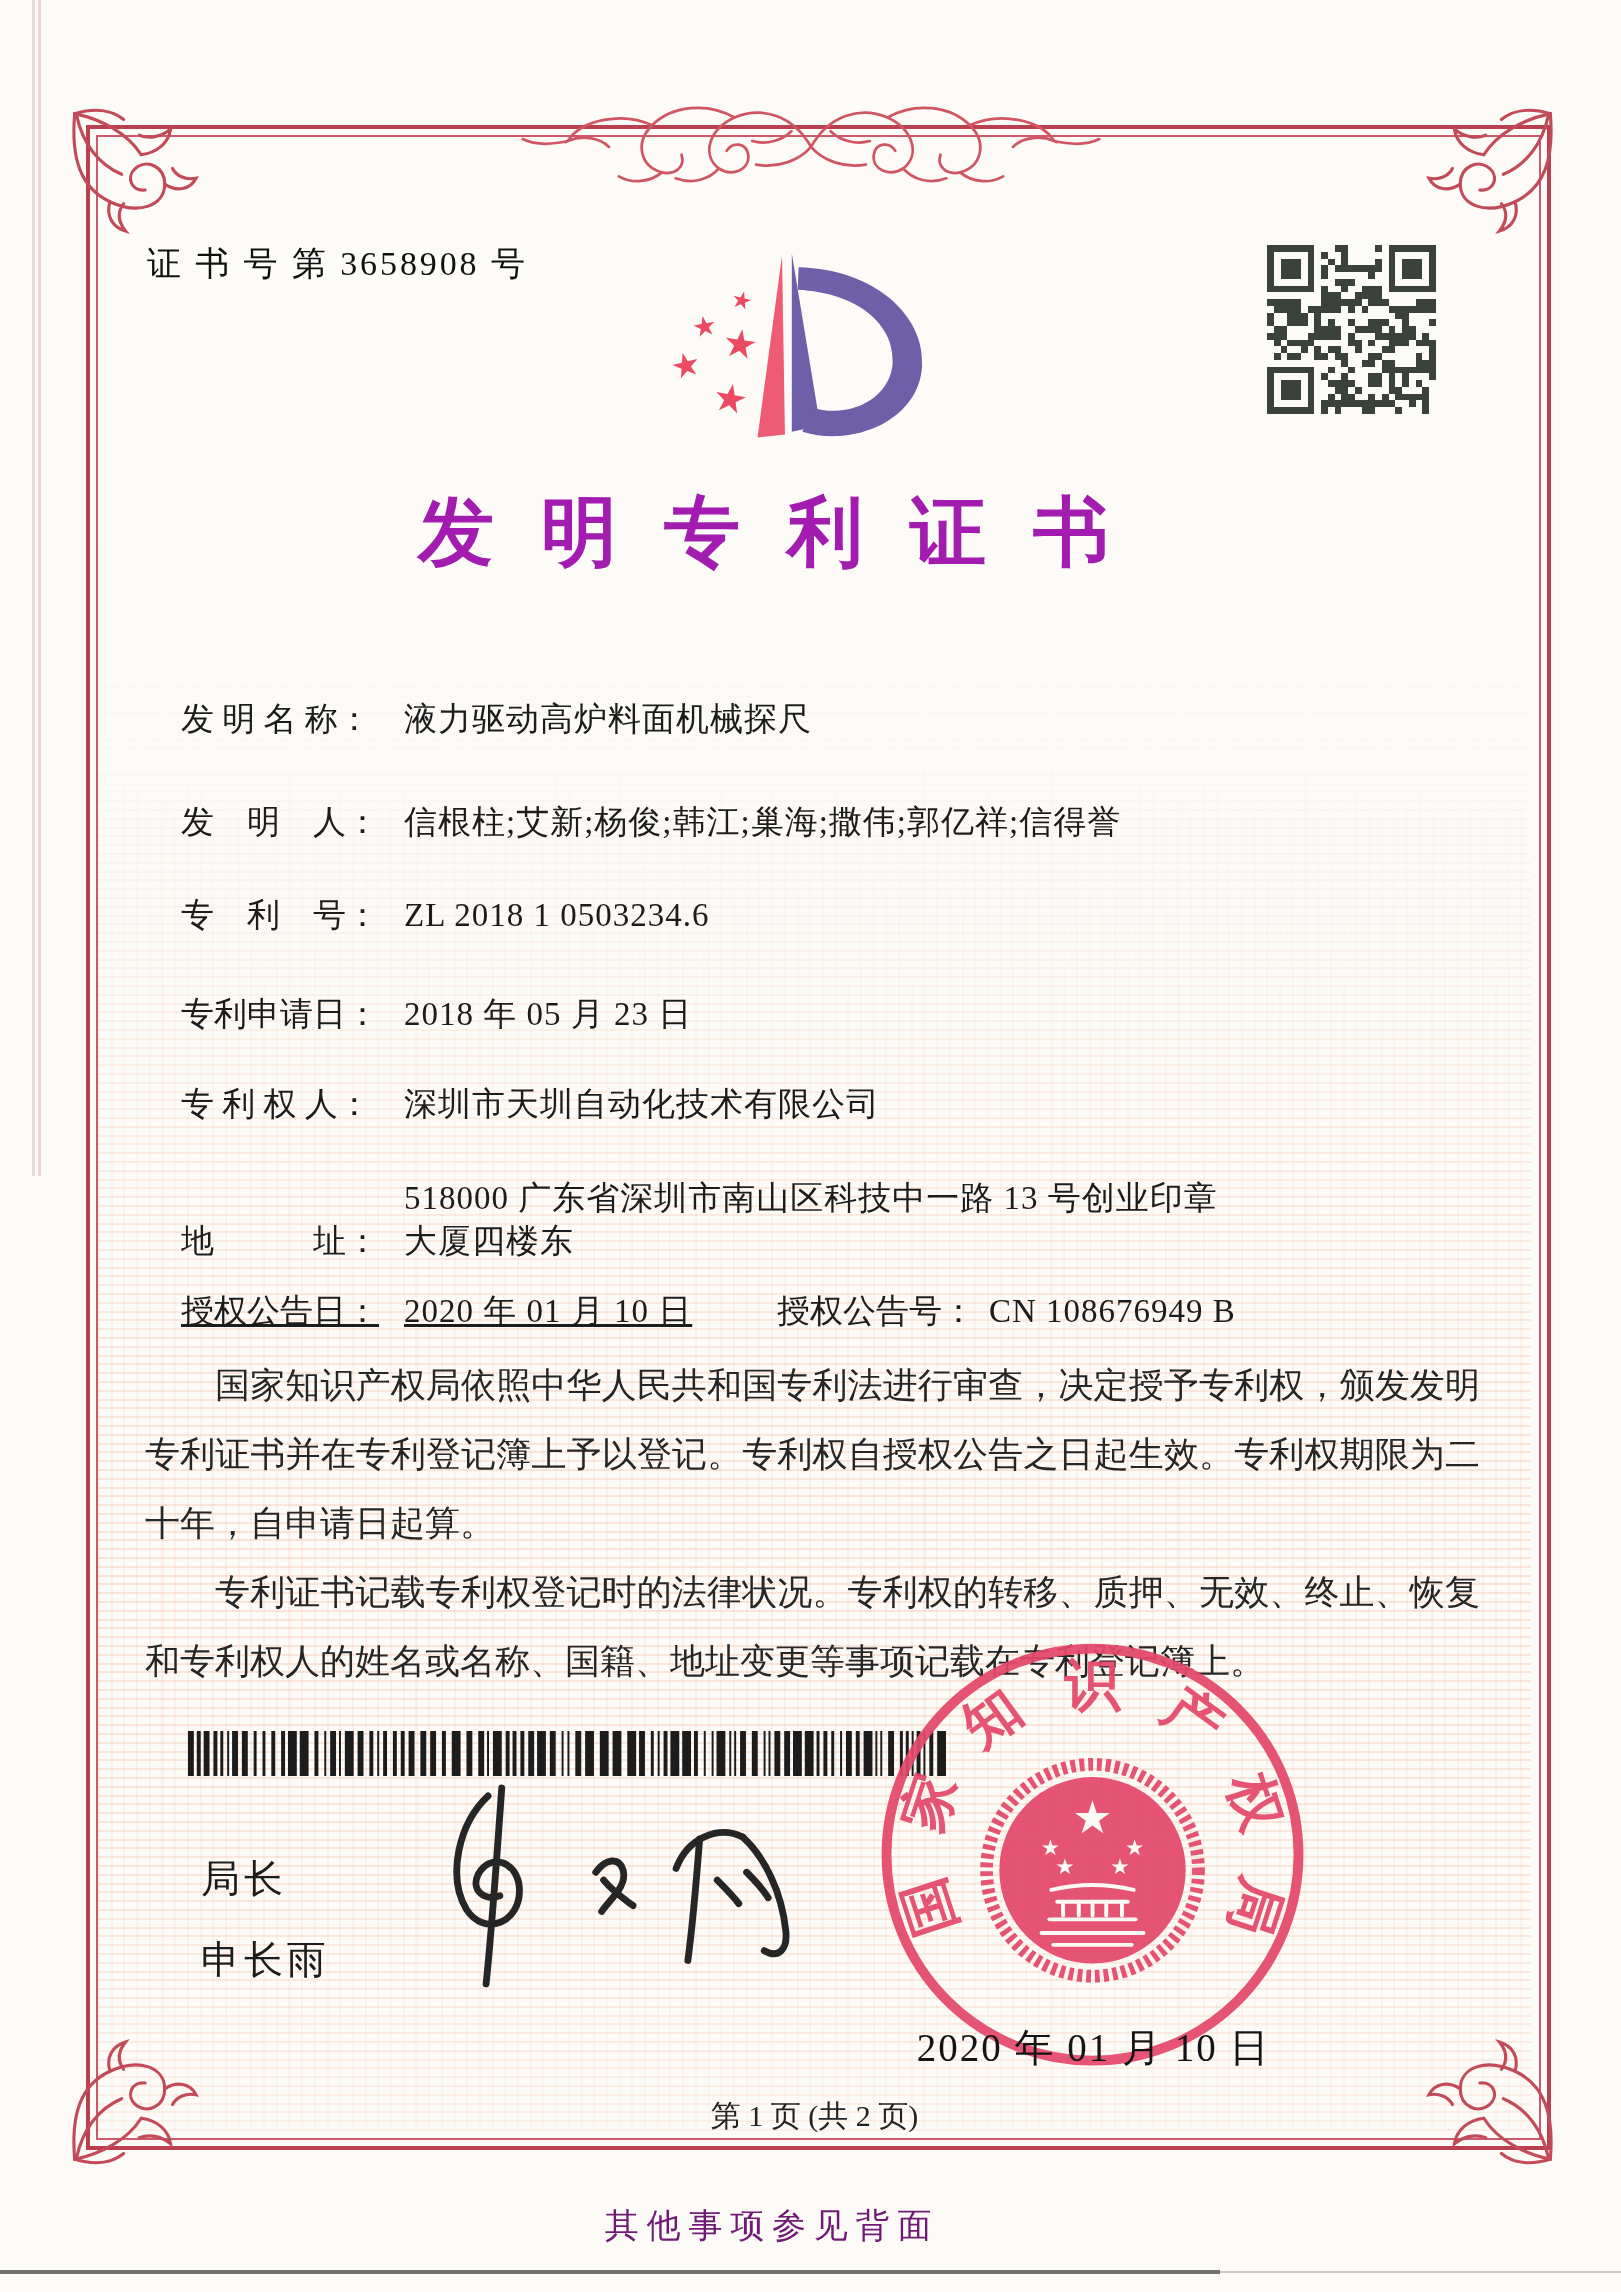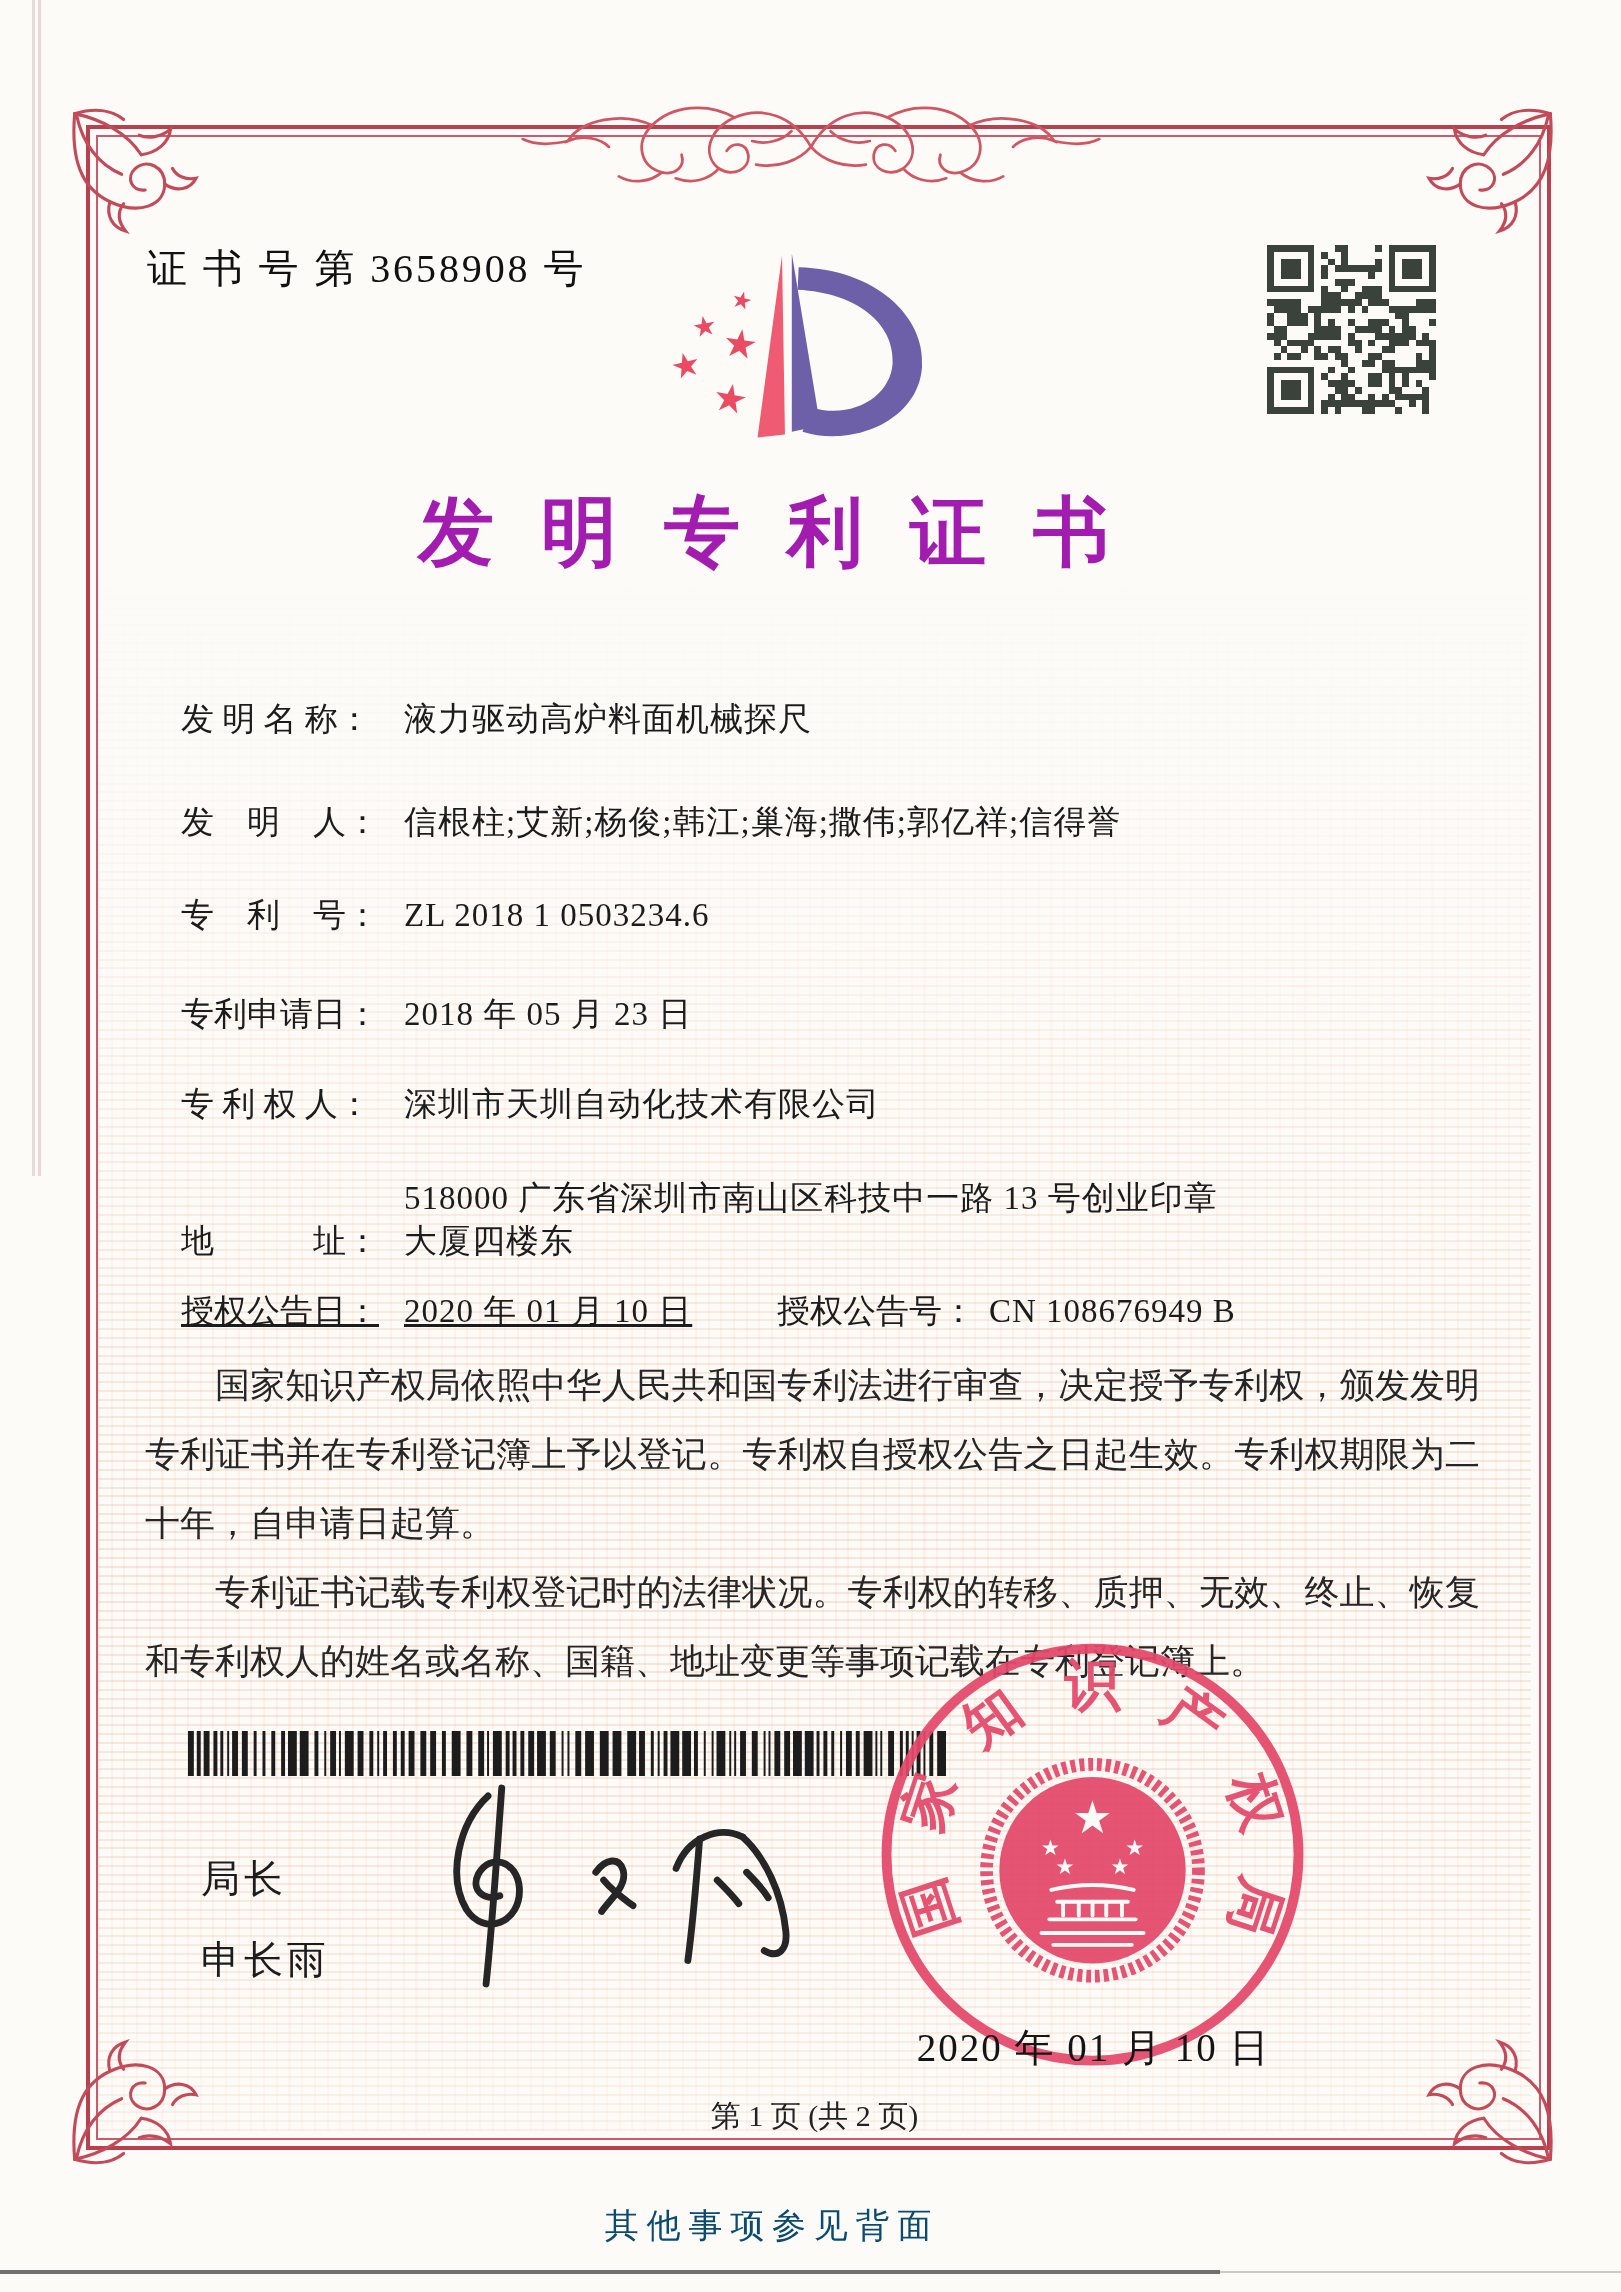--- a/index.html
+++ b/index.html
@@ -26,21 +26,21 @@
       repeating-linear-gradient(90deg, rgba(240,164,128,.14) 0 2px, transparent 2px 12.7px);
   }
   .texture-fade{position:absolute;left:98px;top:137px;width:1433px;height:1994px;
     background:linear-gradient(180deg,
       rgba(252,251,248,1) 0%, rgba(252,251,248,1) 20%,
       rgba(252,251,248,.85) 32%, rgba(252,251,248,.55) 45%,
       rgba(252,251,248,.28) 60%, rgba(252,251,248,.12) 72%,
       rgba(252,251,248,.25) 88%, rgba(252,251,248,.55) 100%);
   }
 
-  .cert-no{position:absolute;left:147px;top:241px;font-size:40px;letter-spacing:2.9px;color:#111;}
+  .cert-no{position:absolute;left:147px;top:241px;font-size:34px;letter-spacing:2.9px;color:#111;}
 
   .logo{position:absolute;left:642px;top:218px;width:328px;height:253px;}
   .qr{position:absolute;left:1267px;top:245px;width:169px;height:169px;}
 
   .title{position:absolute;left:50%;top:482px;transform:translateX(calc(-50% - 23.5px));
     font-size:76px;font-weight:700;letter-spacing:47px;color:#a21caf;white-space:nowrap;}
 
   .fields{position:absolute;left:181px;top:698px;width:1304px;font-size:33px;line-height:43px;}
   .field-row{display:flex;align-items:flex-end;}
   .flabel{flex:0 0 223px;white-space:nowrap;}
@@ -65,21 +65,21 @@
   .officer-title{position:absolute;left:201px;top:1852px;font-size:39px;letter-spacing:3.9px;}
   .officer-name{position:absolute;left:201px;top:1933px;font-size:39px;letter-spacing:3.9px;}
   .signature{position:absolute;left:394px;top:1782px;width:431px;height:208px;}
 
   .seal{position:absolute;left:861px;top:1627px;width:465px;height:465px;}
   .seal-date{position:absolute;left:861px;top:2021px;width:465px;text-align:center;
     font-size:39px;color:#141414;letter-spacing:2px;}
 
   .page-num{position:absolute;left:86px;top:2096px;width:1457px;text-align:center;font-size:30px;color:#222;}
   .back-note{position:absolute;left:86px;top:2203px;width:1372px;text-align:center;
-    font-size:34px;letter-spacing:7.8px;color:#0c4a6e;}
+    font-size:34px;letter-spacing:7.8px;color:#701a75;}
 
   .corner-orn{position:absolute;width:181px;height:181px;}
   .corner-tl{left:61px;top:98px;}
   .corner-tr{right:57px;top:98px;transform:scaleX(-1);}
   .corner-bl{left:61px;bottom:118px;transform:scaleY(-1);}
   .corner-br{right:57px;bottom:118px;transform:scale(-1,-1);}
   .top-center-orn{position:absolute;left:507px;top:86px;width:608px;height:113px;}
 </style>
 </head>
 <body>

